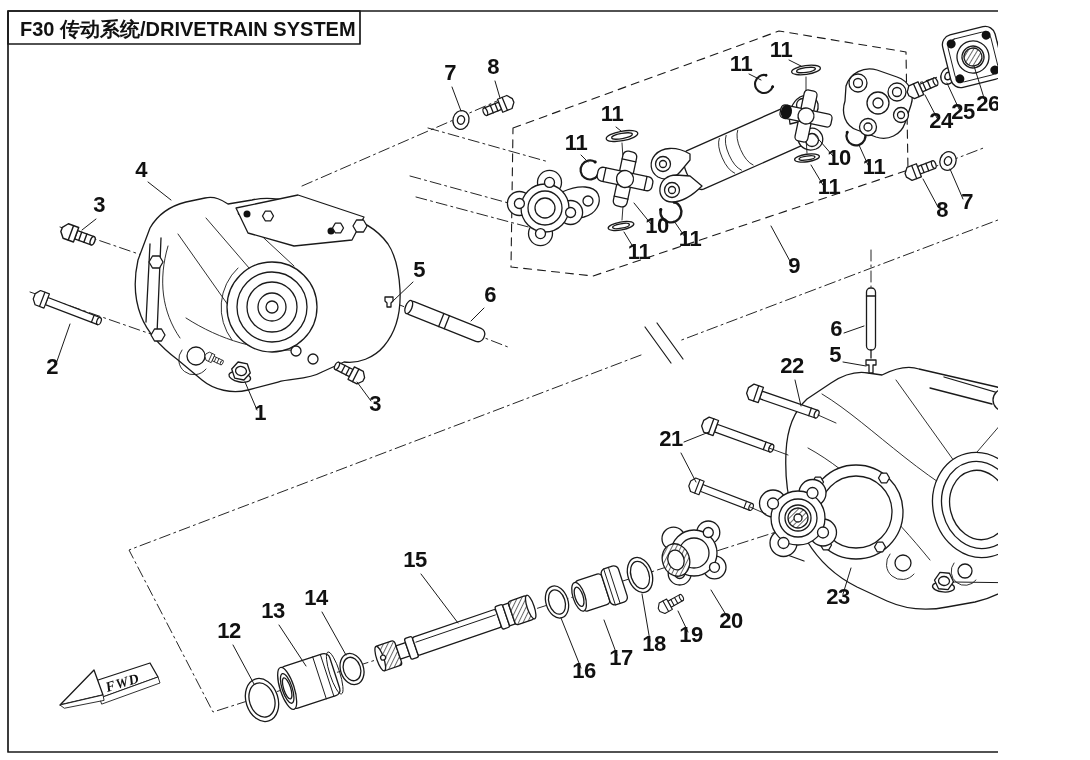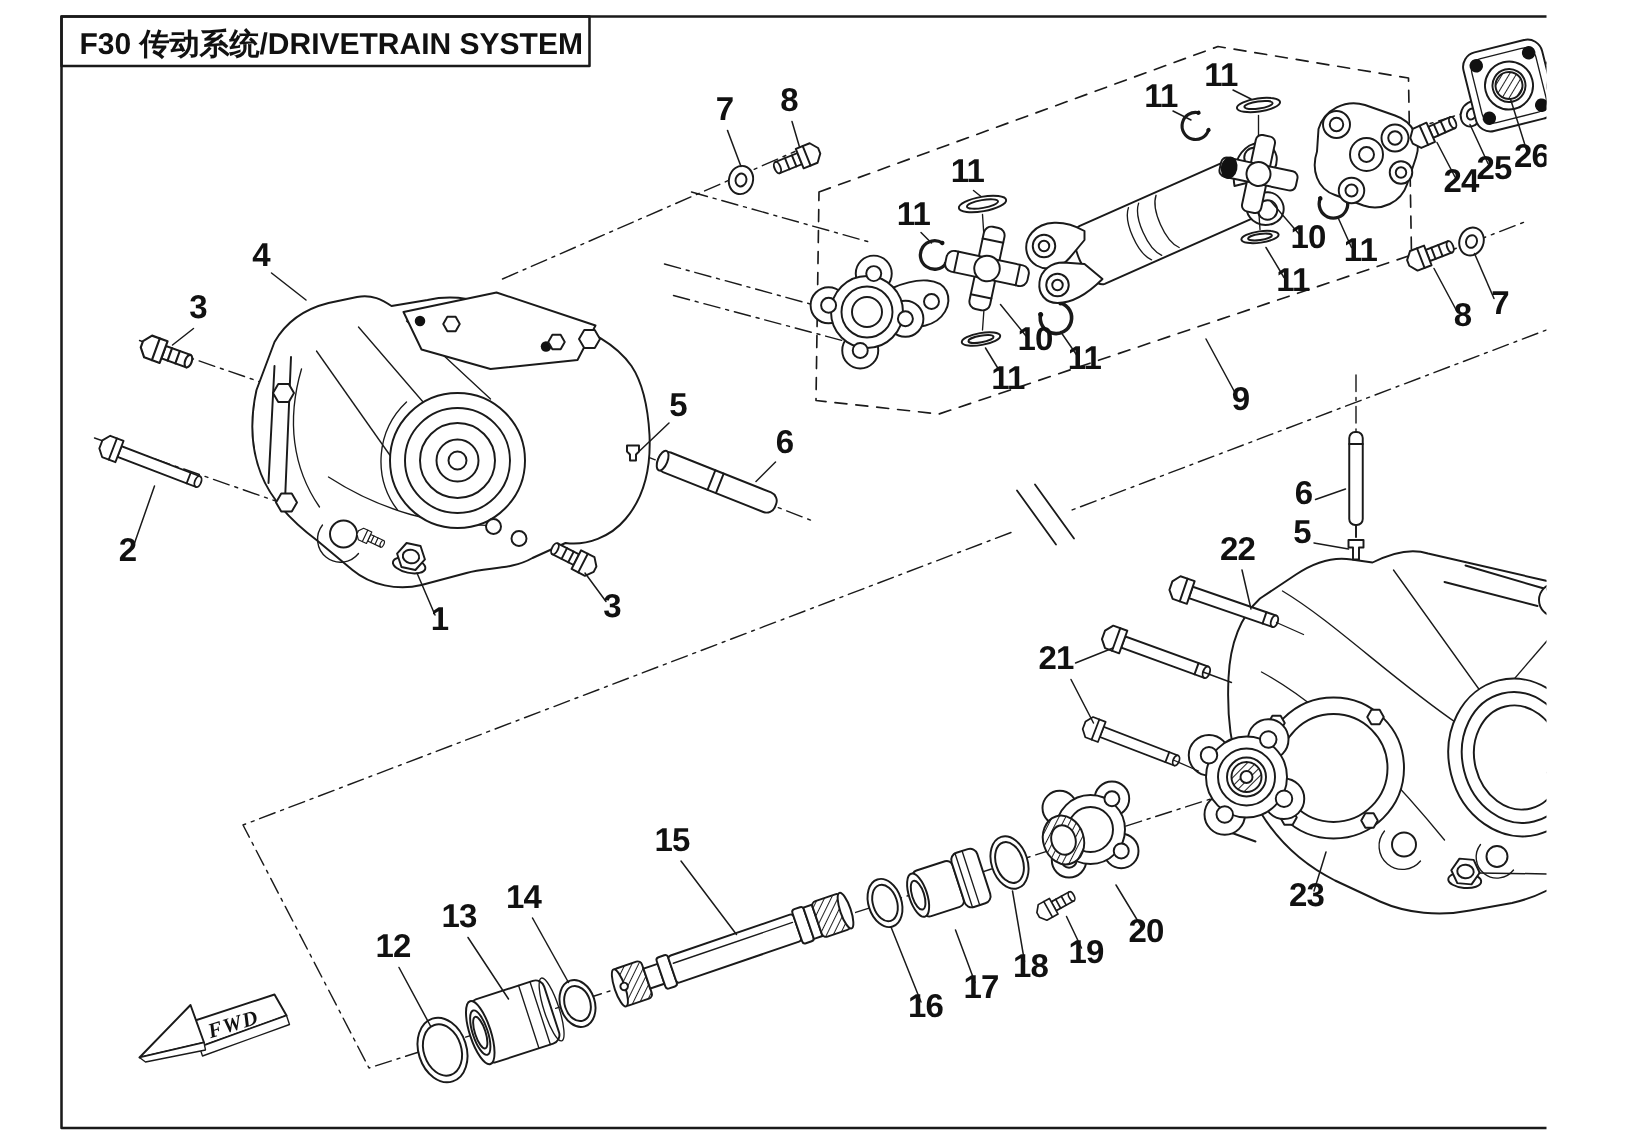--- a/index.html
+++ b/index.html
@@ -1,16 +1,16 @@
 <!DOCTYPE html>
 <html><head>
 <meta charset="utf-8">
 <style>
   html,body{margin:0;padding:0;background:#fff;}
-  .page{width:998px;height:760px;position:relative;background:#fff;overflow:hidden;margin-left:33px;}
+  .page{width:998px;height:760px;position:relative;background:#fff;overflow:hidden;}
   svg{display:block;}
   text{stroke:none;fill:#111;}
   .callout{font:bold 22px "Liberation Sans",sans-serif;text-anchor:middle;letter-spacing:-0.5px;}
   .title-text{font:bold 20px "Liberation Sans",sans-serif;}
   .fwd-text{font:bold italic 14px "Liberation Serif",serif;letter-spacing:1px;}
 </style>
 </head>
 <body>
 
 <div class="page">

